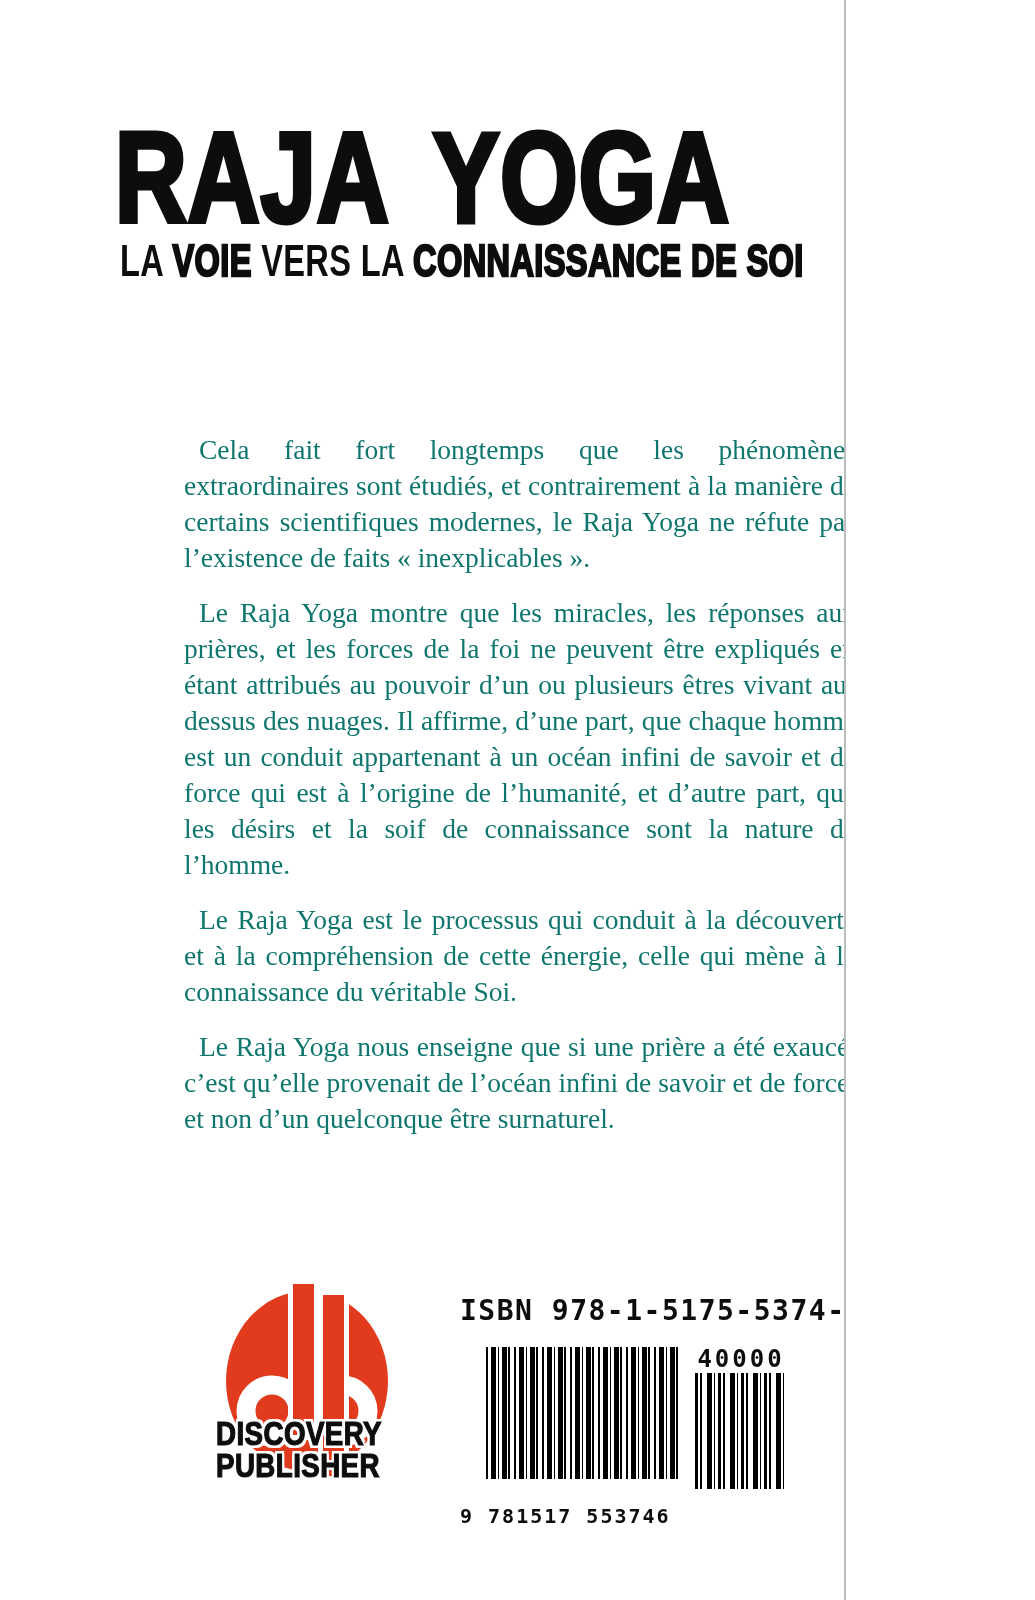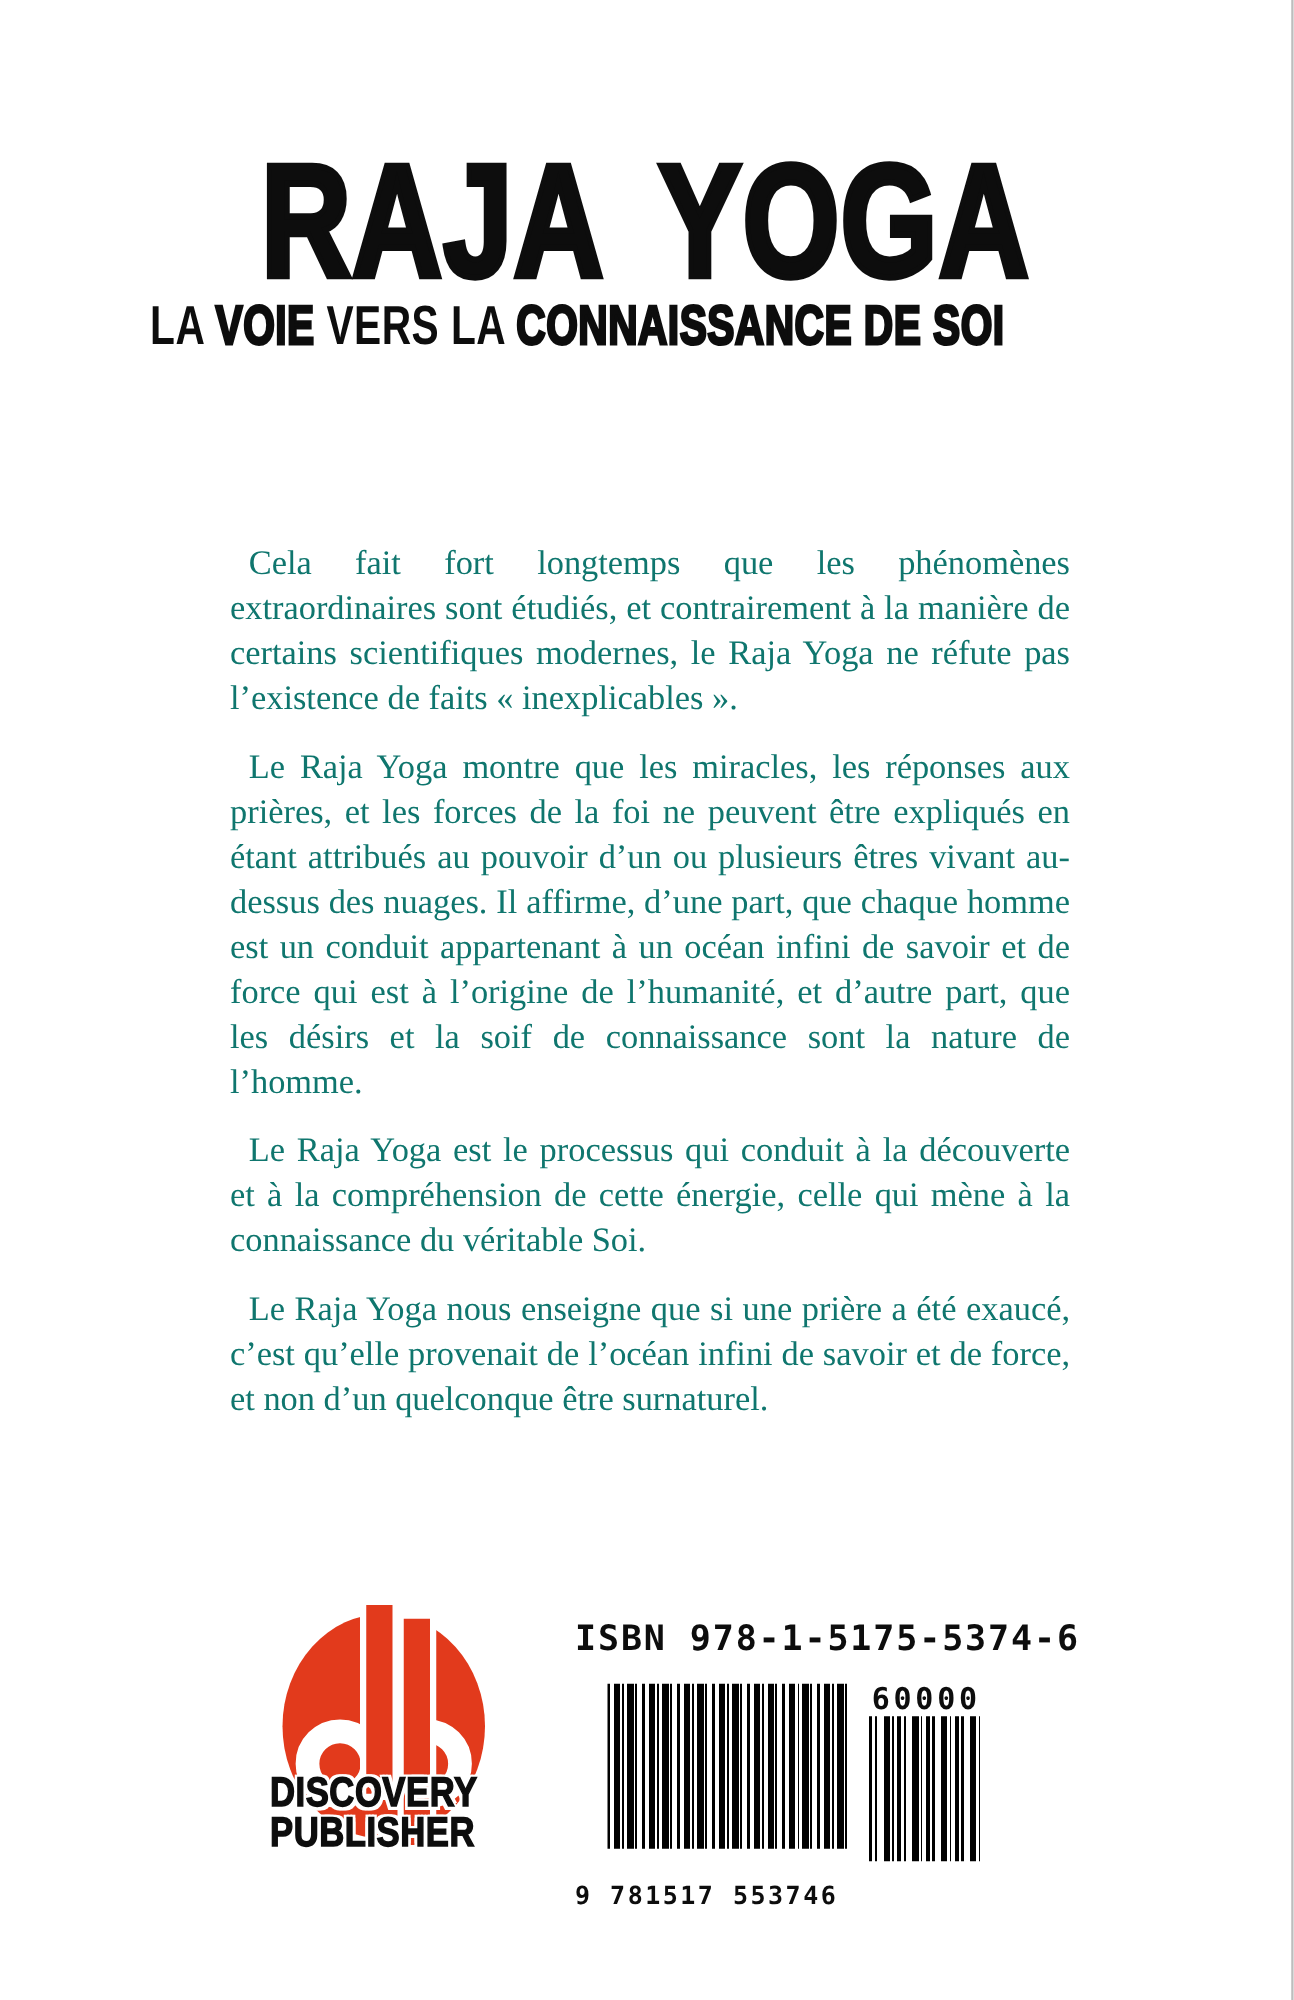--- a/index.html
+++ b/index.html
@@ -1,18 +1,18 @@
 <!DOCTYPE html>
 <html><head>
 <meta charset="utf-8">
 <style>
   html,body{margin:0;padding:0;background:#fff;}
   .page{
     position:relative;
-    width:1035px;height:1600px;
+    width:846px;height:1600px;
     background:#ffffff;
     box-sizing:border-box;
     border-right:2px solid #bdbdbd;
     overflow:hidden;
     font-family:"Liberation Sans",sans-serif;
     color:#0d0d0d;
   }
   
   .title-wrap{
     position:absolute;top:118px;left:0;width:100%;
@@ -150,20 +150,20 @@
   <div class="publisher-name">
     <div>DISCOVERY</div>
     <div>PUBLISHER</div>
   </div>
 
   <div class="barcode-block">
     <div class="isbn-label">ISBN 978-1-5175-5374-6</div>
     <div class="bars-row">
       <div class="main-barcode"></div>
       <div class="addon">
-        <div class="addon-code">60000</div>
+        <div class="addon-code">40000</div>
         <div class="addon-barcode"></div>
       </div>
     </div>
     <div class="isbn-digits">9 781517 553746</div>
   </div>
 
 </div>
 
 </body></html>

